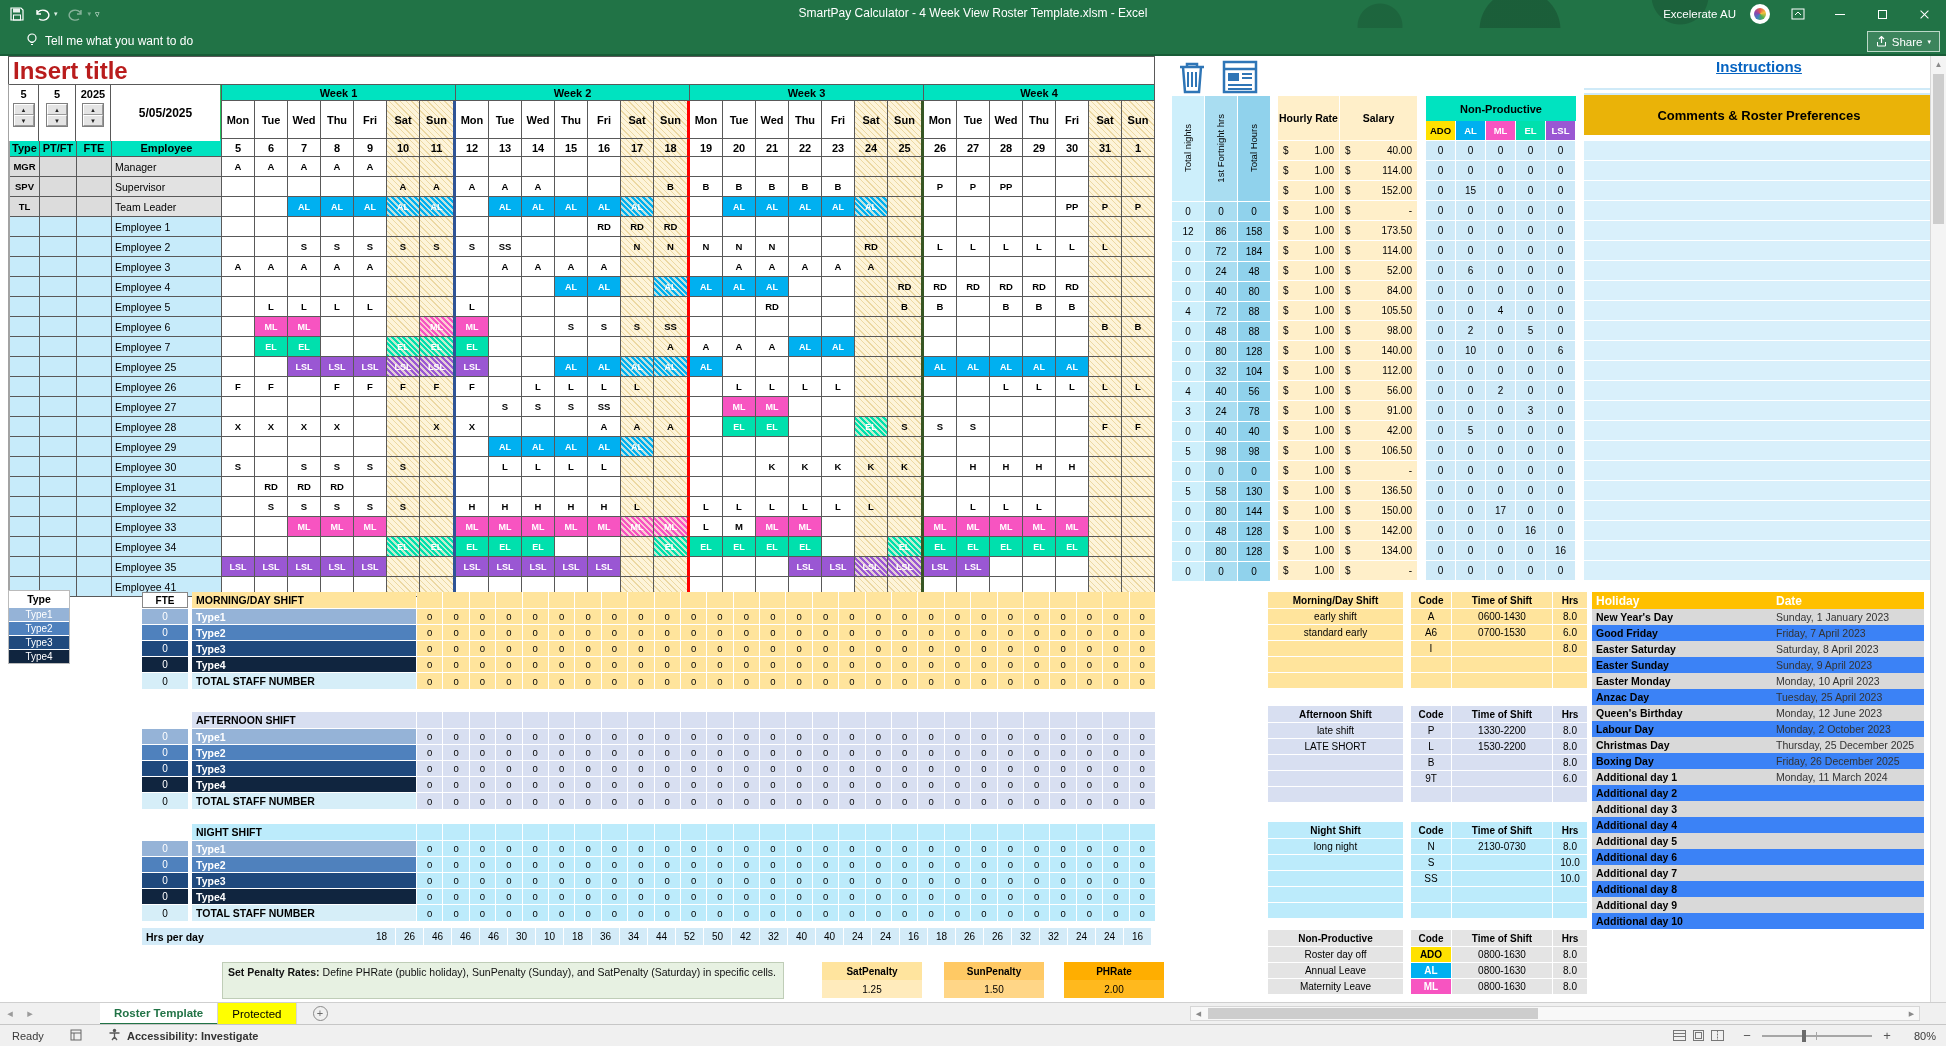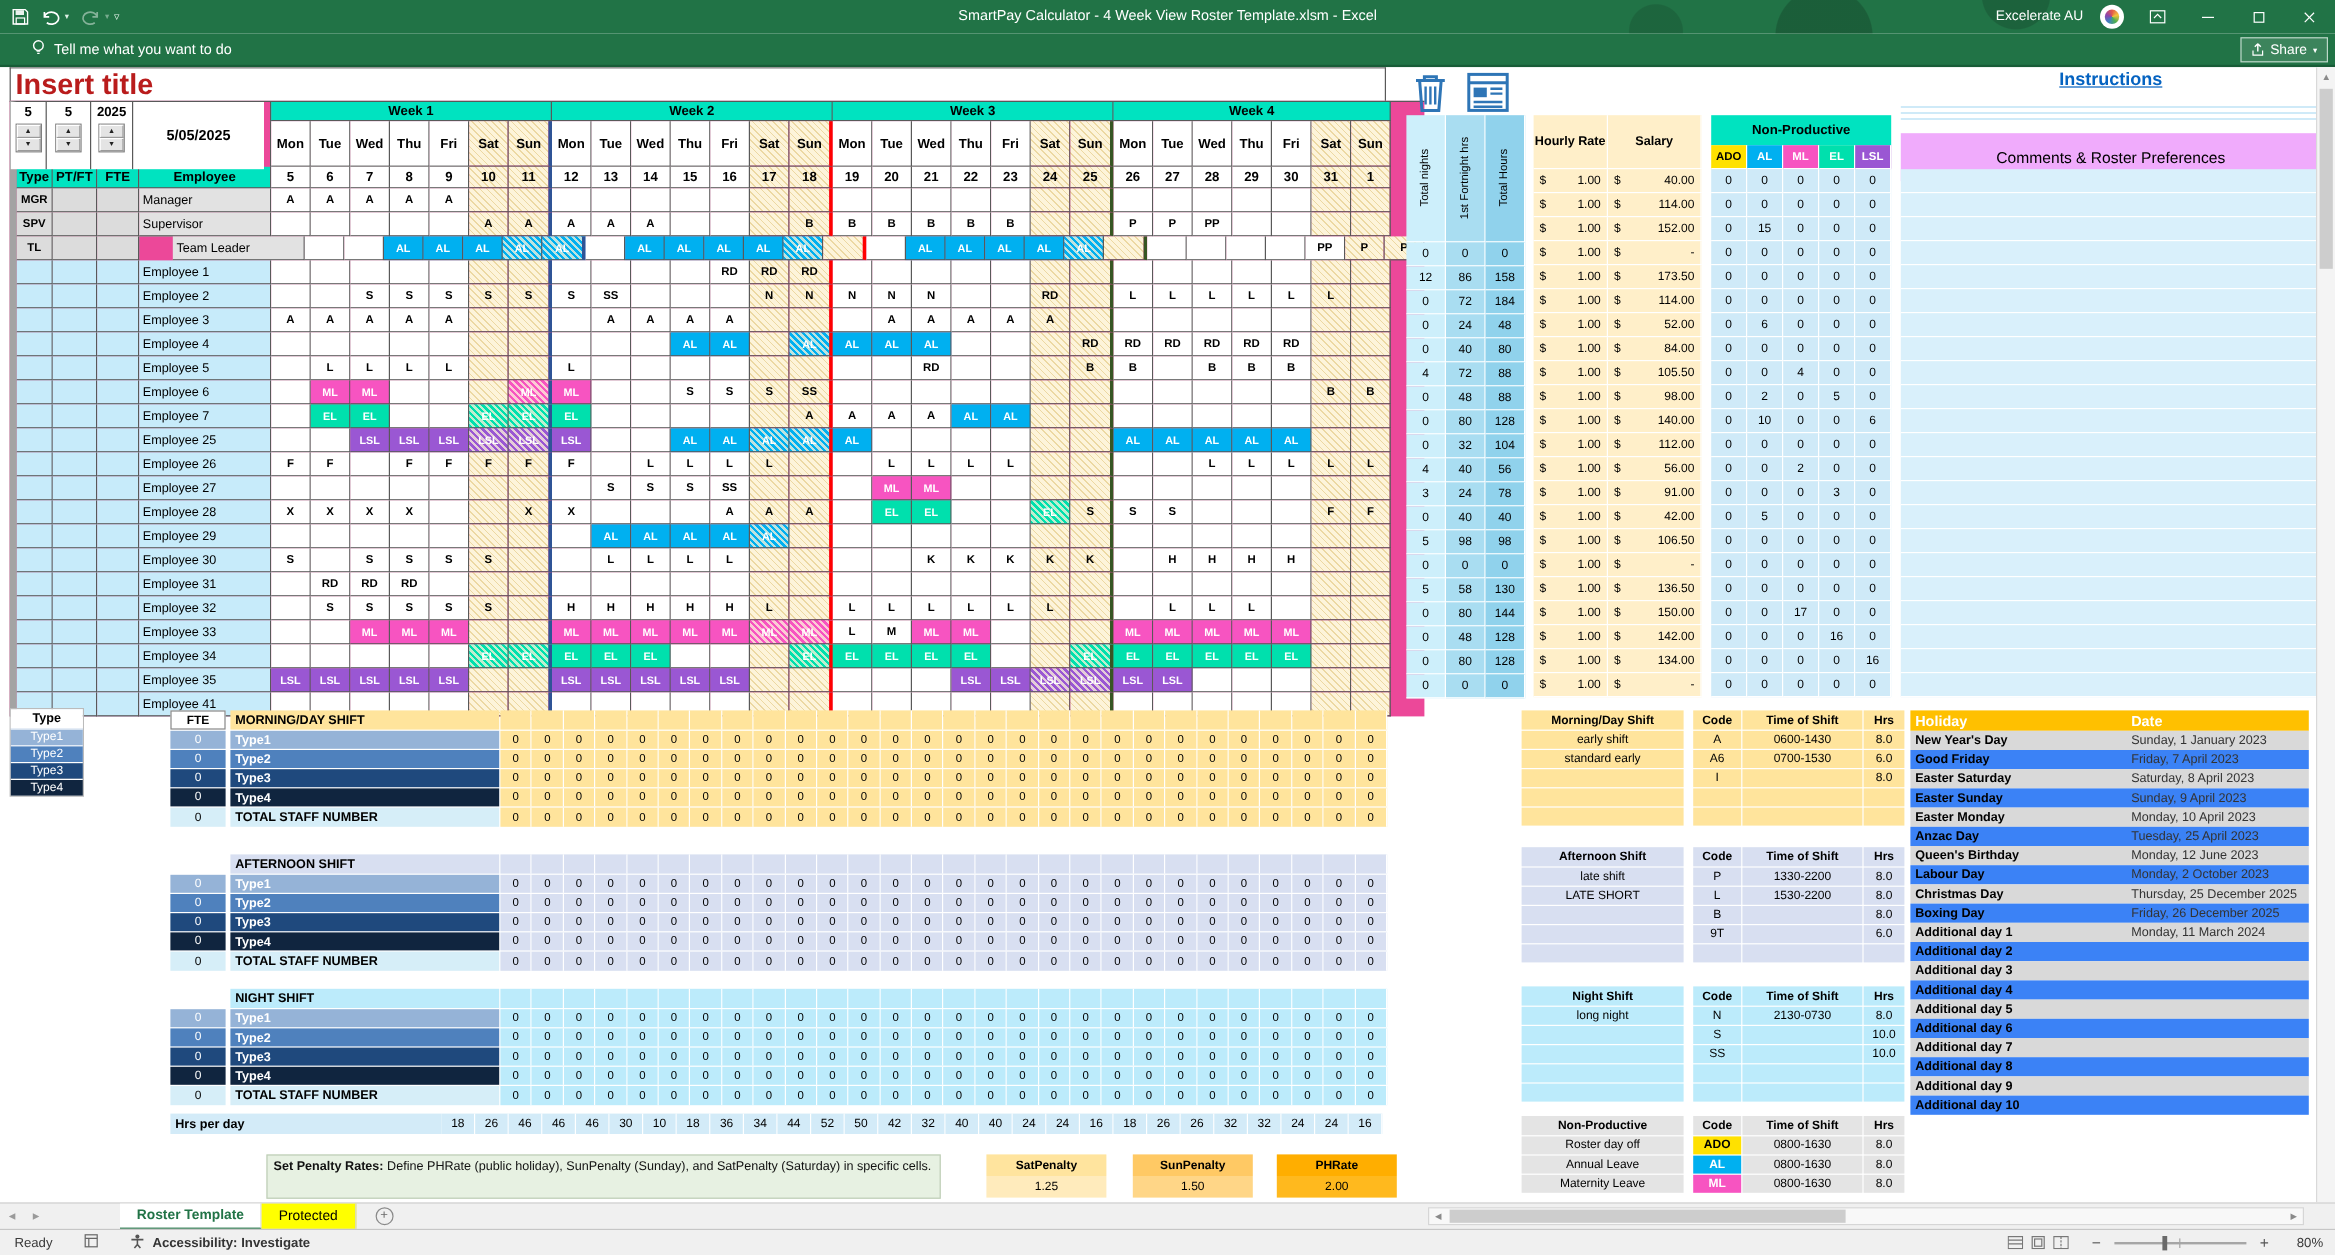--- a/index.html
+++ b/index.html
@@ -38,21 +38,21 @@
     color:#fff;font-size:11.5px;display:flex;align-items:center;gap:5px;padding:0 8px;}
 
   
   #sheet{position:absolute;left:0;top:56px;width:1946px;height:946px;background:#fff;overflow:hidden;}
   #insert-title{position:absolute;left:8px;top:0;width:1147px;height:28px;border:1px solid #595959;border-bottom:none;
     font-size:24px;font-weight:bold;color:#b91c1c;padding-left:4px;line-height:28px;}
 
   .cell{box-sizing:border-box;border-right:1px solid #595959;border-bottom:1px solid #595959;display:flex;
     align-items:center;justify-content:center;font-size:10px;color:#000;overflow:hidden;background:#fff;}
   .row{display:flex;}
-  #roster{position:absolute;left:8px;top:28px;border-top:1px solid #595959;border-left:6px solid #a3a3a3;background:#ec4899;}
+  #roster{position:absolute;left:8px;top:28px;border-top:1px solid #595959;border-left:2px solid #a3a3a3;background:#22c55e;}
   .teal{background:#00e3c0;font-weight:bold;}
   .wk{height:16px;font-weight:bold;font-size:11px;}
   .dayc{height:38px;font-weight:bold;font-size:11px;}
   .datec{height:18px;font-weight:bold;font-size:11px;}
   .drow .cell{height:20px;}
   .w-type{width:30px;} .w-pt{width:37px;} .w-fte{width:35px;} .w-emp{width:110px;}
   .dc{width:33px;} .dcb{width:36px;border-right-width:3px;}
   .b-blue{border-right-color:#2f5496;} .b-red{border-right-color:#ff0000;} .b-green{border-right-color:#375623;}
   .we{background:repeating-linear-gradient(45deg,#fdf4da 0 3px,#ecd8a2 3px 4px);}
   .hspacer{border:none;background:transparent;border-right:1px solid #595959;}
@@ -97,22 +97,22 @@
   .np-chips div{width:30px;height:20px;display:flex;align-items:center;justify-content:center;font-size:9.5px;font-weight:bold;color:#fff;
     border:1px solid #fff;border-top:none;border-left:none;}
   .np-row{display:flex;}
   .np-row div{width:30px;height:20px;background:#cfeaf8;border:1px solid #fff;border-top:none;border-left:none;
     display:flex;align-items:center;justify-content:center;font-size:10px;}
 
   #comments{position:absolute;left:1584px;top:0;width:350px;}
   #instructions{display:block;text-align:center;color:#0563c1;font-weight:bold;font-size:15px;text-decoration:underline;margin-top:2px;}
   #cm-stripes{position:absolute;top:30px;left:0;width:350px;height:14px;
     background:repeating-linear-gradient(0deg,#cfeaf8 0 2px,#ffffff 2px 5px);}
-  #cm-header{position:absolute;top:55px;left:0;width:350px;height:40px;background:#f0abfc;display:flex;align-items:center;
-    justify-content:center;font-weight:normal;font-size:13px;}
+  #cm-header{position:absolute;top:39px;left:0;width:350px;height:40px;background:#eab308;display:flex;align-items:center;
+    justify-content:center;font-weight:bold;font-size:13px;}
   #cm-rows{position:absolute;top:85px;left:0;width:350px;}
   .cm-row{height:20px;background:#d9f0fb;border-bottom:1px solid #fff;}
 
   
   #type-mini{position:absolute;left:8px;top:534px;width:62px;border:1px solid #bbb;}
   #type-mini .th{height:16px;background:#fff;font-weight:bold;font-size:10.5px;display:flex;align-items:center;justify-content:center;}
   #type-mini .ti{height:14px;color:#fff;font-size:10px;display:flex;align-items:center;justify-content:center;border-top:1px solid #fff;}
 
   .blockrow{display:flex;align-items:stretch;}
   .fte-cell{width:46px;display:flex;align-items:center;justify-content:center;font-size:10px;margin-right:4px;}
@@ -389,21 +389,21 @@
           <div class="cell dc code">PP</div>
           <div class="cell dc code"></div>
           <div class="cell dc code"></div>
           <div class="cell dc code we"></div>
           <div class="cell dc code we"></div>
         </div>
         <div class="row drow">
           <div class="cell typec w-type gray3" style="background: rgb(220, 220, 220);">TL</div>
           <div class="cell typec w-pt" style="background: rgb(220, 220, 220);"></div>
           <div class="cell typec w-fte" style="background: rgb(220, 220, 220);"></div>
-          <div class="cell namec w-emp" style="background: rgb(226, 226, 226); margin-left: 28px;">Team Leader</div>
+          <div class="cell namec w-emp" style="background: rgb(226, 226, 226);">Team Leader</div>
           <div class="cell dc code"></div>
           <div class="cell dc code"></div>
           <div class="cell dc chip cAL">AL</div>
           <div class="cell dc chip cAL">AL</div>
           <div class="cell dc chip cAL">AL</div>
           <div class="cell dc chip cAL chipwe">AL</div>
           <div class="cell dcb b-blue chip cAL chipwe">AL</div>
           <div class="cell dc code"></div>
           <div class="cell dc chip cAL">AL</div>
           <div class="cell dc chip cAL">AL</div>

